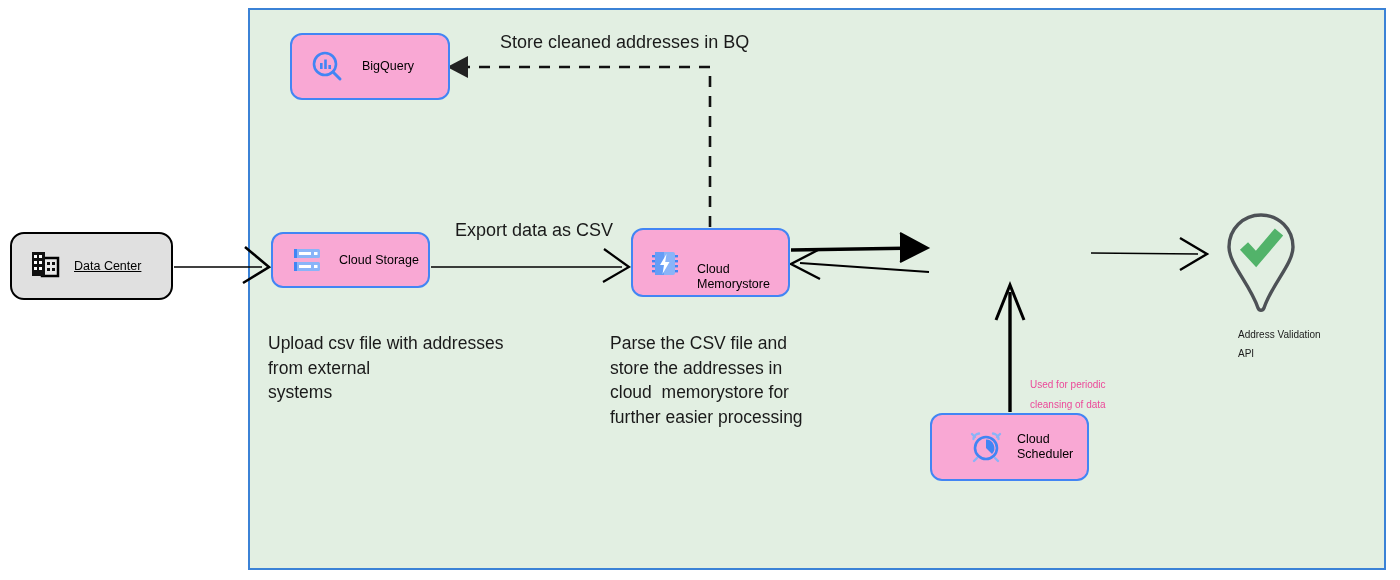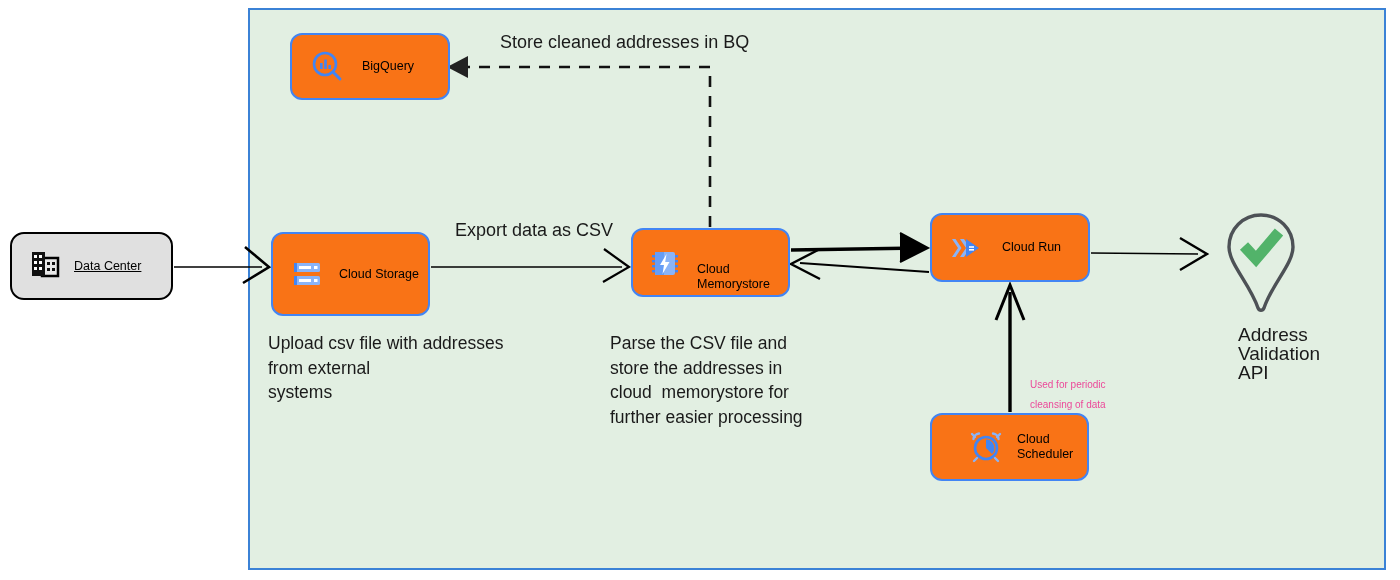--- a/index.html
+++ b/index.html
@@ -36,21 +36,21 @@
     background: #e2efe2;
     border: 2px solid #3b82d6;
     box-sizing: border-box;
   }
   
   .node {
     position: absolute;
     box-sizing: border-box;
     display: flex;
     align-items: center;
-    background: #f97316;
+    background: #f9a8d4;
     border: 2px solid #4285f4;
     border-radius: 12px;
   }
   .node .ico {
     flex: 0 0 auto;
     display: flex;
     align-items: center;
     justify-content: center;
   }
   .node .node-label {
@@ -71,21 +71,21 @@
     box-sizing: border-box;
     display: flex;
     align-items: center;
   }
   .node-datacenter .node-label {
     font-size: 12.5px;
     color: #000000;
     text-decoration: underline;
   }
   #node-bigquery   { left: 290px; top: 33px;  width: 160px; height: 67px; }
-  #node-storage    { left: 271px; top: 232px; width: 159px; height: 84px; }
+  #node-storage    { left: 271px; top: 232px; width: 159px; height: 56px; }
   #node-memorystore{ left: 631px; top: 228px; width: 159px; height: 69px; }
   #node-cloudrun   { left: 930px; top: 213px; width: 160px; height: 69px; }
   #node-scheduler  { left: 930px; top: 413px; width: 159px; height: 68px; padding-left: 19px; }
 
   
   .caption {
     position: absolute;
     color: #1a1a1a;
     font-size: 17.5px;
     line-height: 24.5px;
@@ -102,21 +102,21 @@
     position: absolute;
     color: #ec4899;
     font-size: 10px;
     line-height: 20px;
     white-space: pre-wrap;
     margin-top: 28px;
   }
   .api-label {
     position: absolute;
     color: #1a1a1a;
-    font-size: 19px;
+    font-size: 10px;
     line-height: 19px;
     white-space: pre-wrap;
   }
   #cap-upload { left: 268px; top: 331px; width: 250px; }
   #cap-parse  { left: 610px; top: 331px; width: 260px; }
   #lbl-export { left: 455px; top: 219px; }
   #lbl-store-bq { left: 500px; top: 31px; }
   #note-periodic { left: 1030px; top: 347px; width: 200px; }
   #lbl-avapi { left: 1238px; top: 325px; width: 150px; }
 </style>
@@ -244,32 +244,20 @@
         </g>
         <rect x="6" y="5" width="20" height="23" rx="2" fill="#8ab4f8"></rect>
         <rect x="6" y="5" width="9" height="23" fill="#669df6"></rect>
         <path d="M17.5,7 L11,18 L15,18 L13.5,27 L20.5,15 L16.2,15 z" fill="#ffffff"></path>
       </svg>
     </span>
     <span class="node-label" style="margin-left:16px; white-space:pre-line;margin-top:28px;">Cloud
 Memorystore</span>
   </div>
 
-  <div class="node" id="node-cloudrun">
-    <span class="ico" style="margin-left:16px;">
-      <svg width="36" height="32" viewBox="0 0 36 32">
-        <path d="M4,7 L10,16 L4,25 L7.5,25 L13.5,16 L7.5,7 z" fill="#8ab4f8"></path>
-        <path d="M12,7 L18,16 L12,25 L16,25 L22,16 L16,7 z" fill="#8ab4f8"></path>
-        <path d="M18,7 L31,16 L18,25 z" fill="#4285f4"></path>
-        <rect x="21" y="14.2" width="5" height="1.6" fill="#ffffff"></rect>
-        <rect x="21" y="17" width="5" height="1.6" fill="#ffffff"></rect>
-      </svg>
-    </span>
-    <span class="node-label" style="margin-left:18px;">Cloud Run</span>
-  </div>
 
   <div class="node" id="node-scheduler">
     <span class="ico" style="margin-left:18px;">
       <svg width="34" height="34" viewBox="0 0 34 34">
         <path d="M6,7 L3,4 M28,7 L31,4" stroke="#8ab4f8" stroke-width="2.4" stroke-linecap="round" fill="none"></path>
         <path d="M4.5,9 A6,6 0 0,1 10,3.5" stroke="#8ab4f8" stroke-width="2.4" fill="none" stroke-linecap="round"></path>
         <path d="M29.5,9 A6,6 0 0,0 24,3.5" stroke="#8ab4f8" stroke-width="2.4" fill="none" stroke-linecap="round"></path>
         <circle cx="17" cy="18" r="11" fill="none" stroke="#4285f4" stroke-width="2.6"></circle>
         <path d="M17,18 L17,9.5 A8.5,8.5 0 0,1 23,23.9 z" fill="#4285f4"></path>
         <path d="M8,28 L5,31 M26,28 L29,31" stroke="#8ab4f8" stroke-width="2.4" stroke-linecap="round" fill="none"></path>

